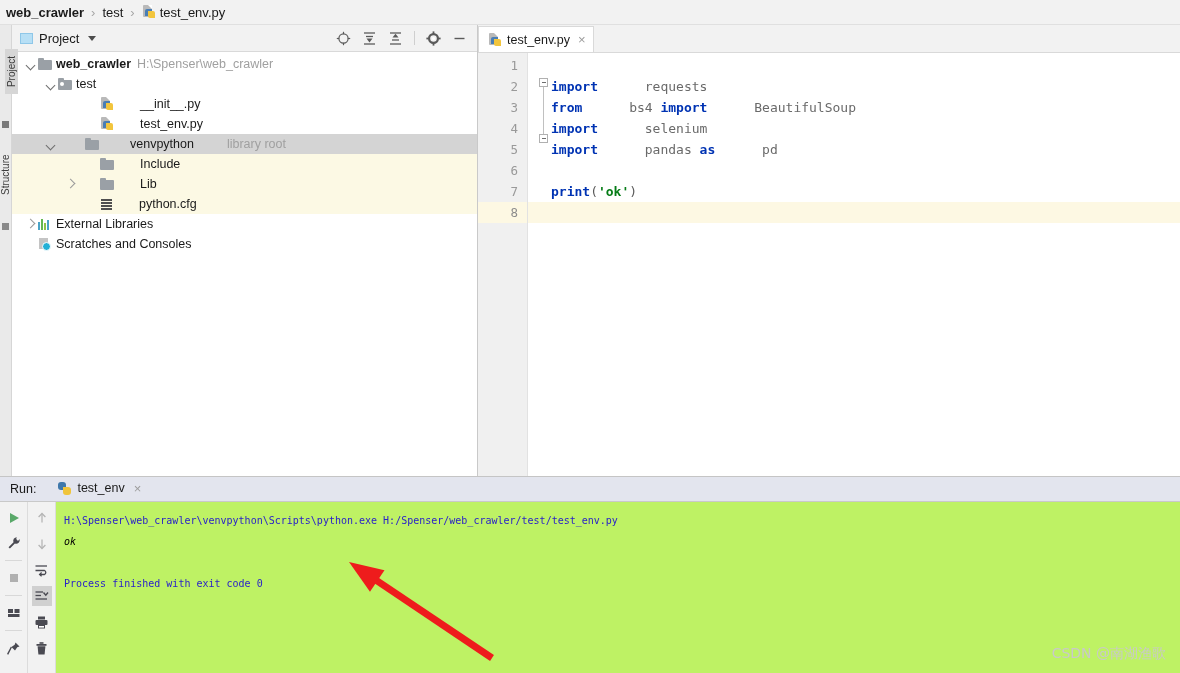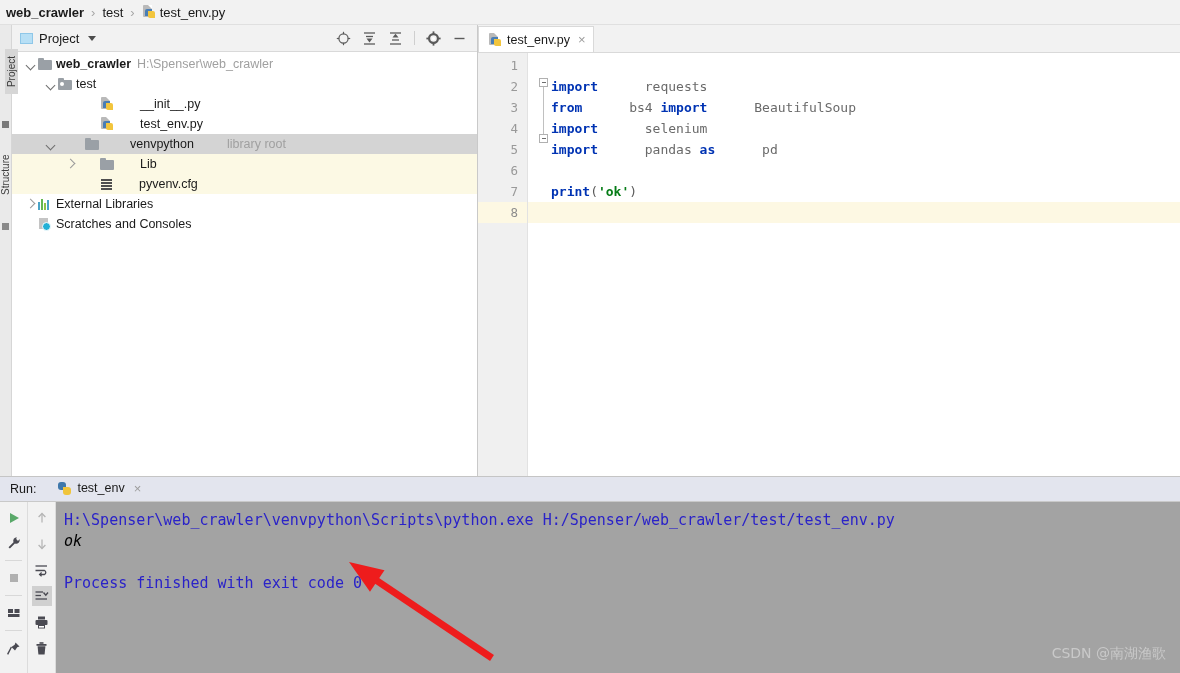--- a/index.html
+++ b/index.html
@@ -480,25 +480,25 @@
     display: flex;
     align-items: center;
     justify-content: center;
   }
   .sbtn.active { background: #d0d0d0; }
   .side-sep { width: 17px; height: 1px; background: #d8d8d8; margin: 2px 0;}
   .console {
     flex: 1 1 auto;
     padding: 8px 0 0 8px;
     font-family: "DejaVu Sans Mono", monospace;
-    font-size: 15px;
+    font-size: 10px;
     color: #2a22c8;
     position: relative;
     min-width: 0;
-    background: #a3a3a3;
+    background: #bef264;
   }
   .console .cline { height: 21px; line-height: 21px; white-space: pre; }
   .console .plain { color: #000000; font-style: italic; }
 
   
   .annot-arrow {
     position: absolute;
     left: 0; top: 0;
     width: 1180px; height: 673px;
     pointer-events: none;
@@ -640,36 +640,44 @@
             <div class="tree-row tree-indent-1 selected">
               <span class="arrow down"></span>
               <span class="folder">
                 <span class="tab"></span>
                 <span class="body"></span>
               </span>
               <span class="row-label">venvpython</span>
               <span class="row-note">library root</span>
             </div>
             <div class="tree-row tree-indent-2 excluded">
+              <span class="arrow "></span>
+              <span class="folder">
+                <span class="tab"></span>
+                <span class="body"></span>
+              </span>
+              <span class="row-label">Include</span>
+            </div>
+            <div class="tree-row tree-indent-2 excluded">
               <span class="arrow right"></span>
               <span class="folder">
                 <span class="tab"></span>
                 <span class="body"></span>
               </span>
               <span class="row-label">Lib</span>
             </div>
             <div class="tree-row tree-indent-2 excluded">
               <span class="arrow "></span>
               <span class="cfgicon">
                 <i></i>
                 <i></i>
                 <i></i>
                 <i></i>
               </span>
-              <span class="row-label">pyvenv.cfg</span>
+              <span class="row-label">python.cfg</span>
             </div>
             <div class="tree-row tree-indent-0">
               <span class="arrow right"></span>
               <span class="libicon">
                 <b></b>
                 <b></b>
                 <b></b>
                 <b></b>
               </span>
               <span class="row-label">External Libraries</span>

